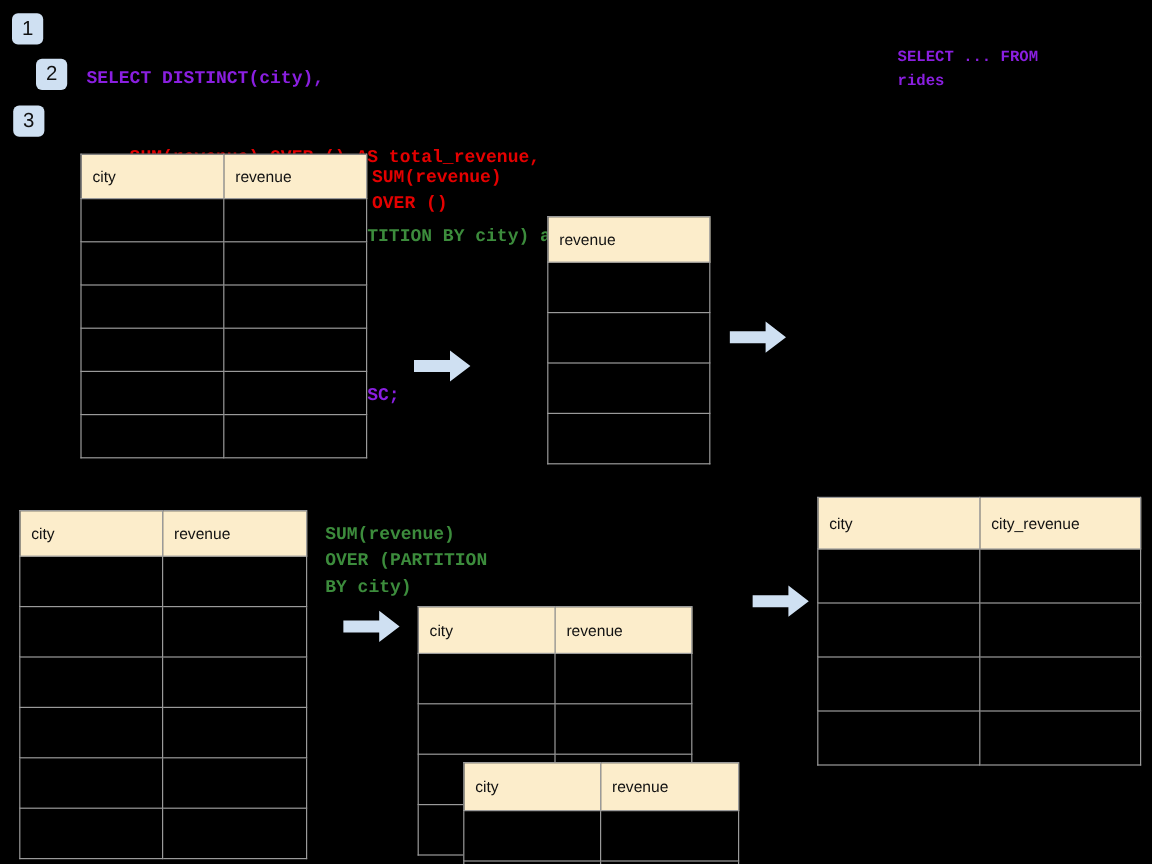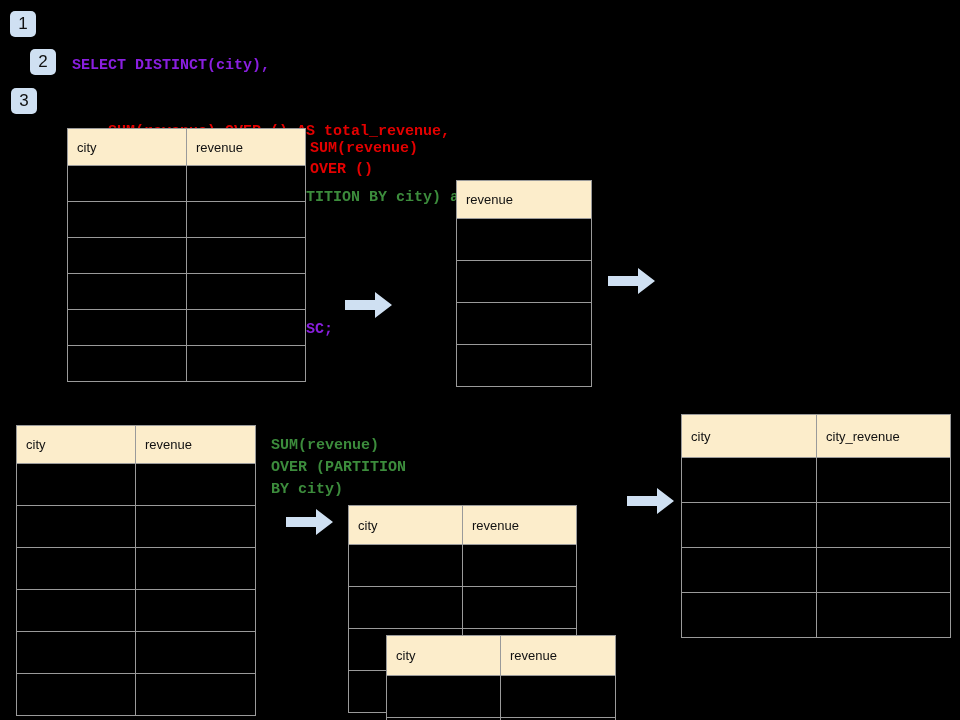--- a/index.html
+++ b/index.html
@@ -94,20 +94,22 @@
   <div class="badge" style="left:11px; top:88px;">3</div>
 
   <div class="sql" style="left:72px; top:11px;">
     <div class="sql-line c-purple">SELECT DISTINCT(city),</div>
     <div class="sql-line c-red">    SUM(revenue) OVER () AS total_revenue,</div>
     <div class="sql-line c-green">    SUM(revenue) OVER (PARTITION BY city) as city_revenue</div>
     <div class="sql-line c-purple">  FROM rides</div>
     <div class="sql-line c-purple">  ORDER by city_revenue DESC;</div>
   </div>
 
+  <div class="annot annot-purple" style="left:748px; top:38px;">SELECT ... FROM
+rides</div>
 
   <div class="annot annot-red" style="left:310px; top:138px;">SUM(revenue)
 OVER ()</div>
 
   <div class="annot annot-green" style="left:271px; top:435px;">SUM(revenue)
 OVER (PARTITION
 BY city)</div>
 
   <table class="tbl" style="left:67px; top:128px; width:238px;">
     <colgroup>

